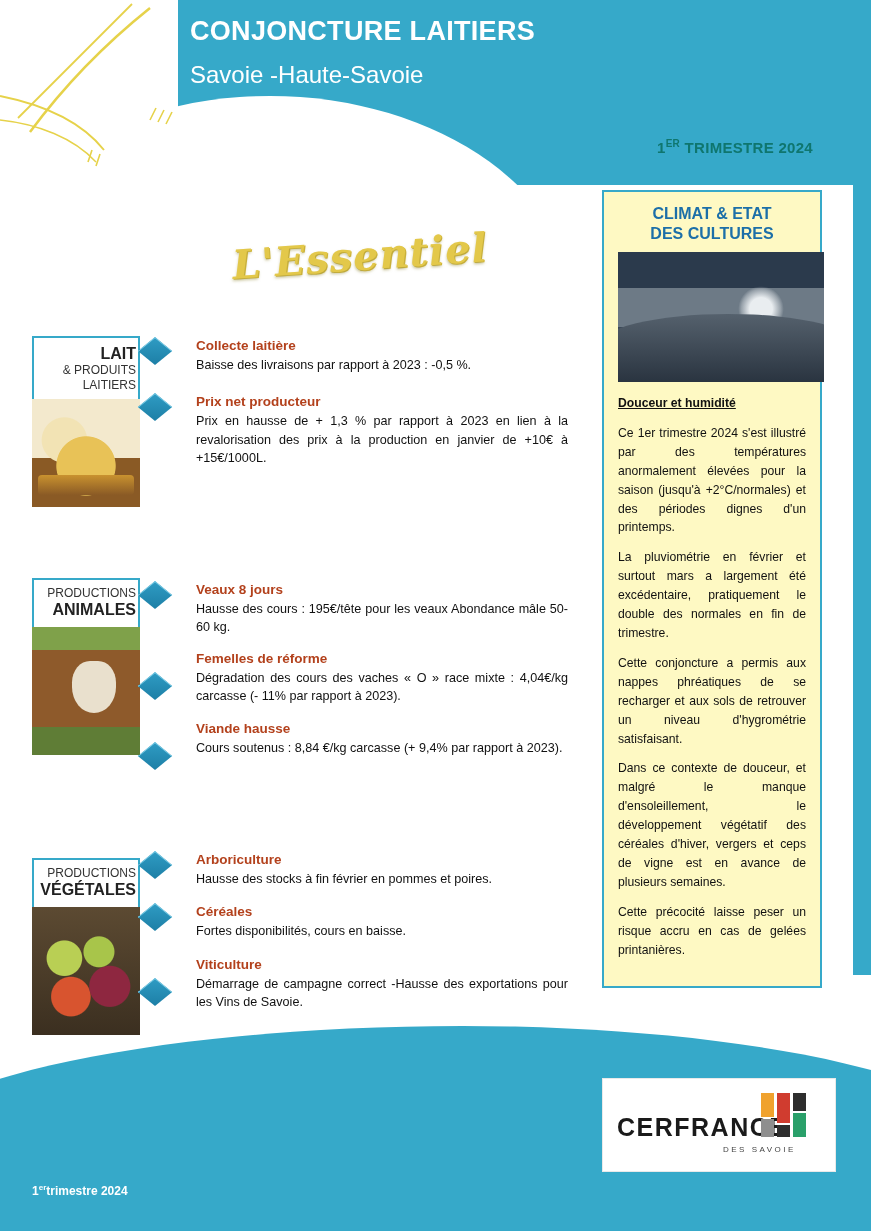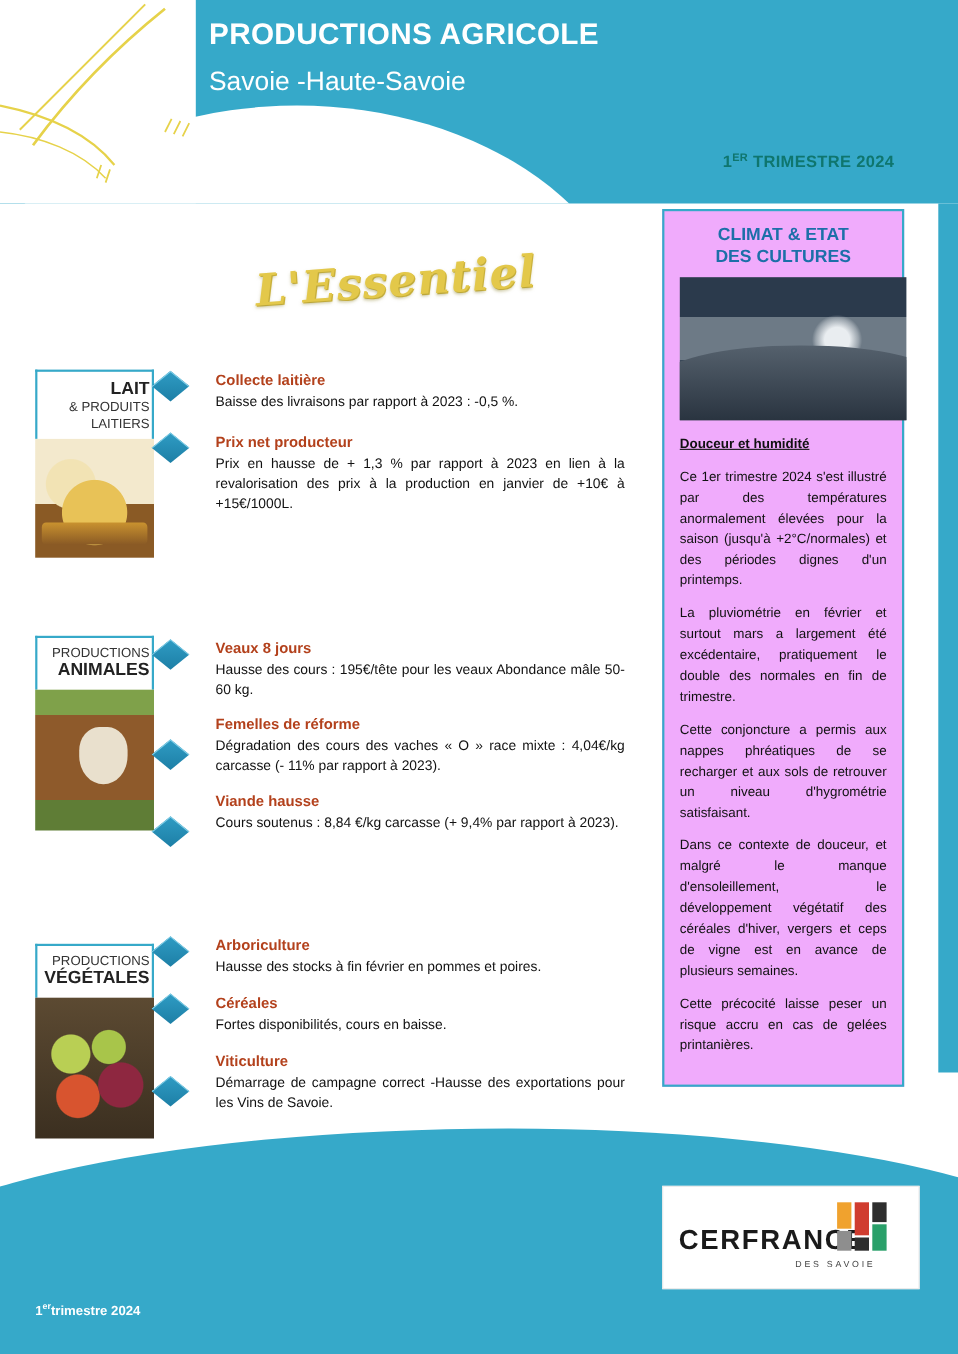--- a/index.html
+++ b/index.html
@@ -121,21 +121,21 @@
   .item-title{
     color:#b3411c;font-weight:bold;font-size:13.5px;margin:0 0 3px 0;
   }
   .item-text{
     font-size:12.6px;line-height:1.45;text-align:justify;color:#111;margin:0;
   }
 
   
   .climate{
     position:absolute;left:602px;top:190px;width:220px;
-    border:2px solid #36a9c9;background:#f0abfc;
+    border:2px solid #36a9c9;background:#fef9c3;
     padding:10px 14px 16px 14px;box-sizing:border-box;
   }
   .climate h2{
     margin:2px 0 8px 0;text-align:center;color:#1c6fa8;font-size:16px;font-weight:bold;line-height:1.25;
   }
   .climate-photo{
     width:206px;height:130px;margin:2px auto 12px auto;position:relative;overflow:hidden;
     background:linear-gradient(#2b3a4c 0 28%, #6d7a86 28% 58%, #3a4858 58% 100%);
   }
   .climate-photo:before{
@@ -184,21 +184,21 @@
     <div class="banner-curve"></div>
     <svg class="leaf-deco" viewBox="0 0 180 185">
       <path d="M150 8 C110 40 70 78 30 132" stroke="#e6d24a" stroke-width="2.5" fill="none"></path>
       <path d="M132 4 C100 36 62 74 18 118" stroke="#e6d24a" stroke-width="1.8" fill="none"></path>
       <path d="M0 96 C40 104 80 120 104 150" stroke="#e6d24a" stroke-width="2" fill="none"></path>
       <path d="M0 120 C38 124 74 138 96 162" stroke="#e6d24a" stroke-width="1.4" fill="none"></path>
       <path d="M150 120 l6 -12 M158 122 l6 -12 M166 124 l6 -12" stroke="#e6d24a" stroke-width="1.6" fill="none"></path>
       <path d="M92 150 l-4 12 M100 154 l-4 12" stroke="#e6d24a" stroke-width="1.6" fill="none"></path>
     </svg>
     <div class="title-block">
-      <div class="doc-title">PRODUCTIONS AGRICOLE</div>
+      <div class="doc-title">CONJONCTURE LAITIERS</div>
       <div class="doc-subtitle">Savoie -Haute-Savoie</div>
     </div>
   </div>
 
   <div class="trimestre"><span>1</span><sup>ER</sup><span> TRIMESTRE 2024</span></div>
 
   <div class="right-edge"></div>
 
   <div class="essentiel">L'Essentiel</div>
 

